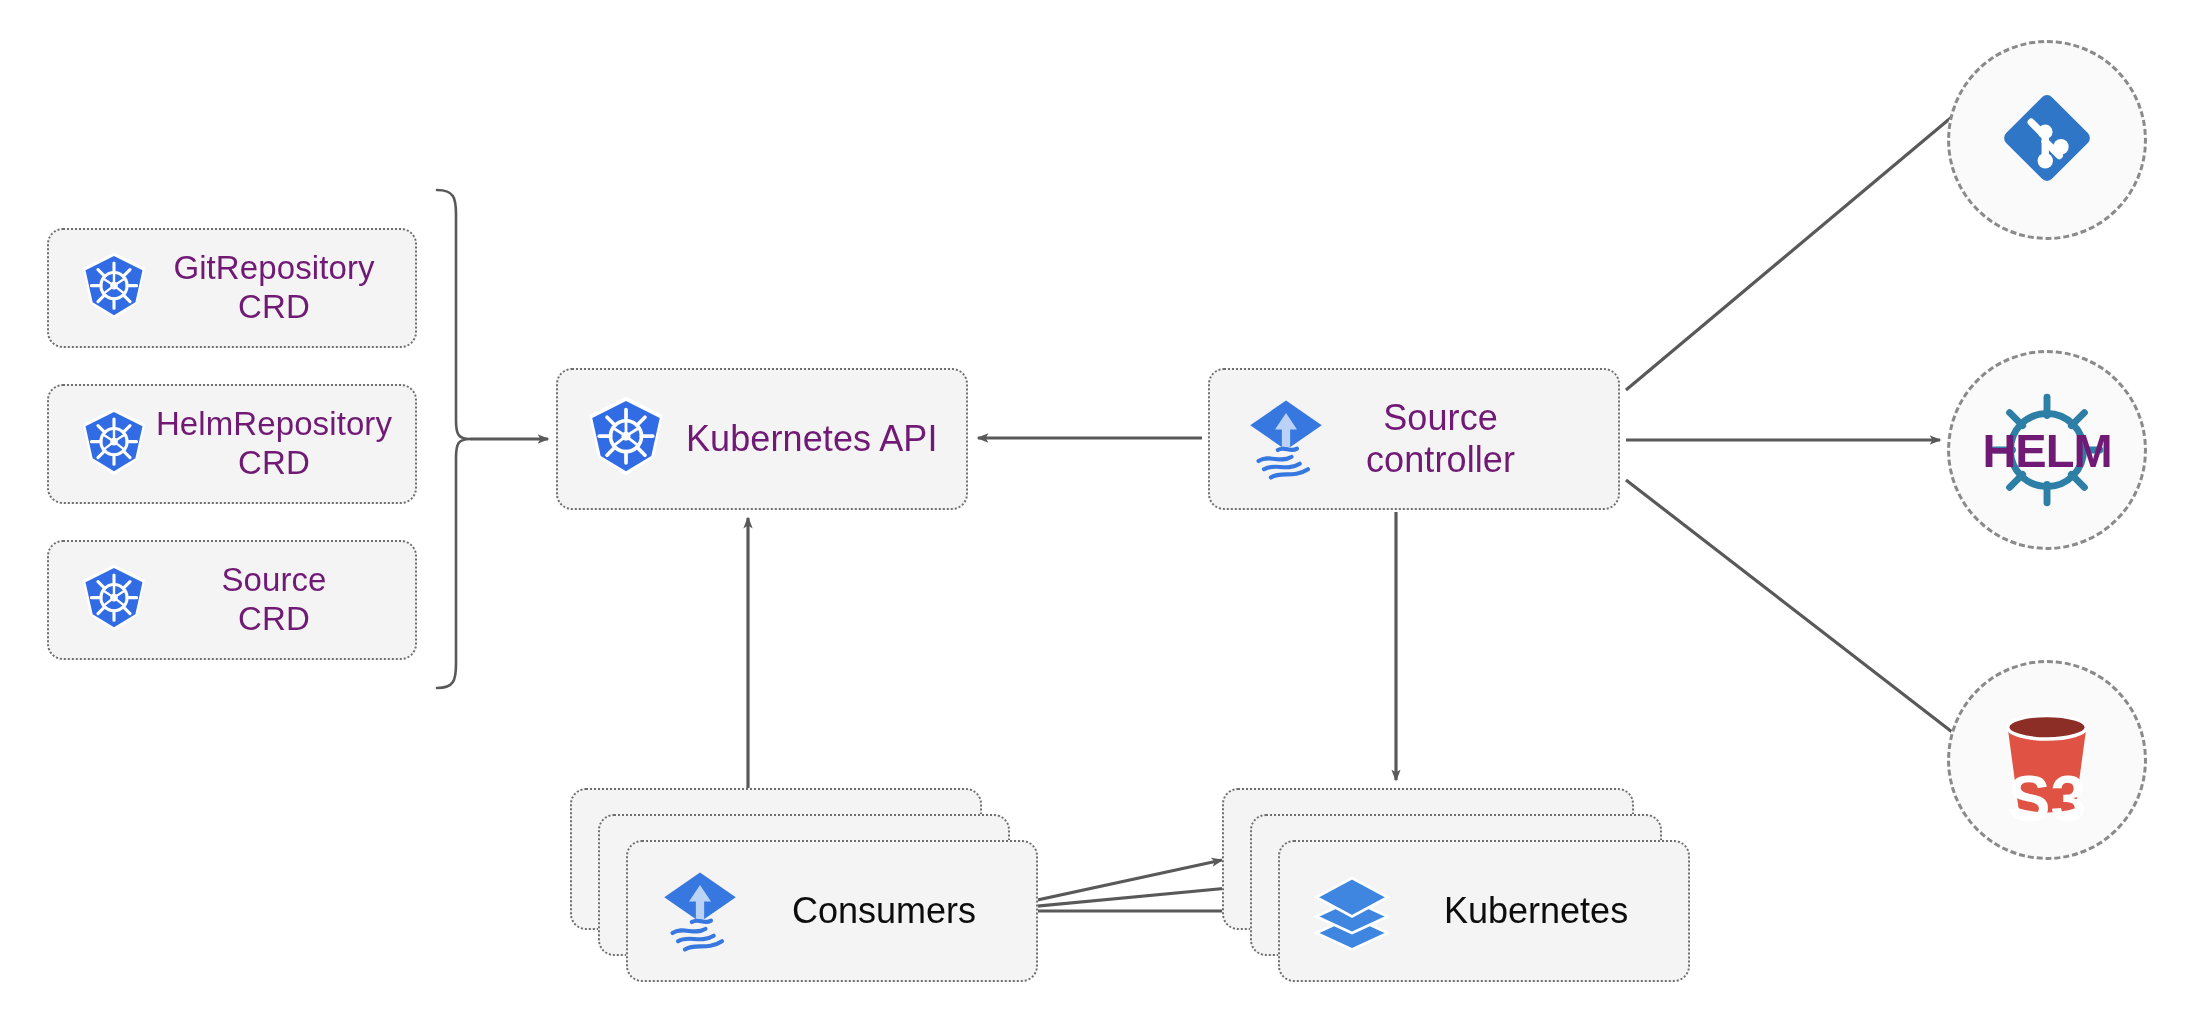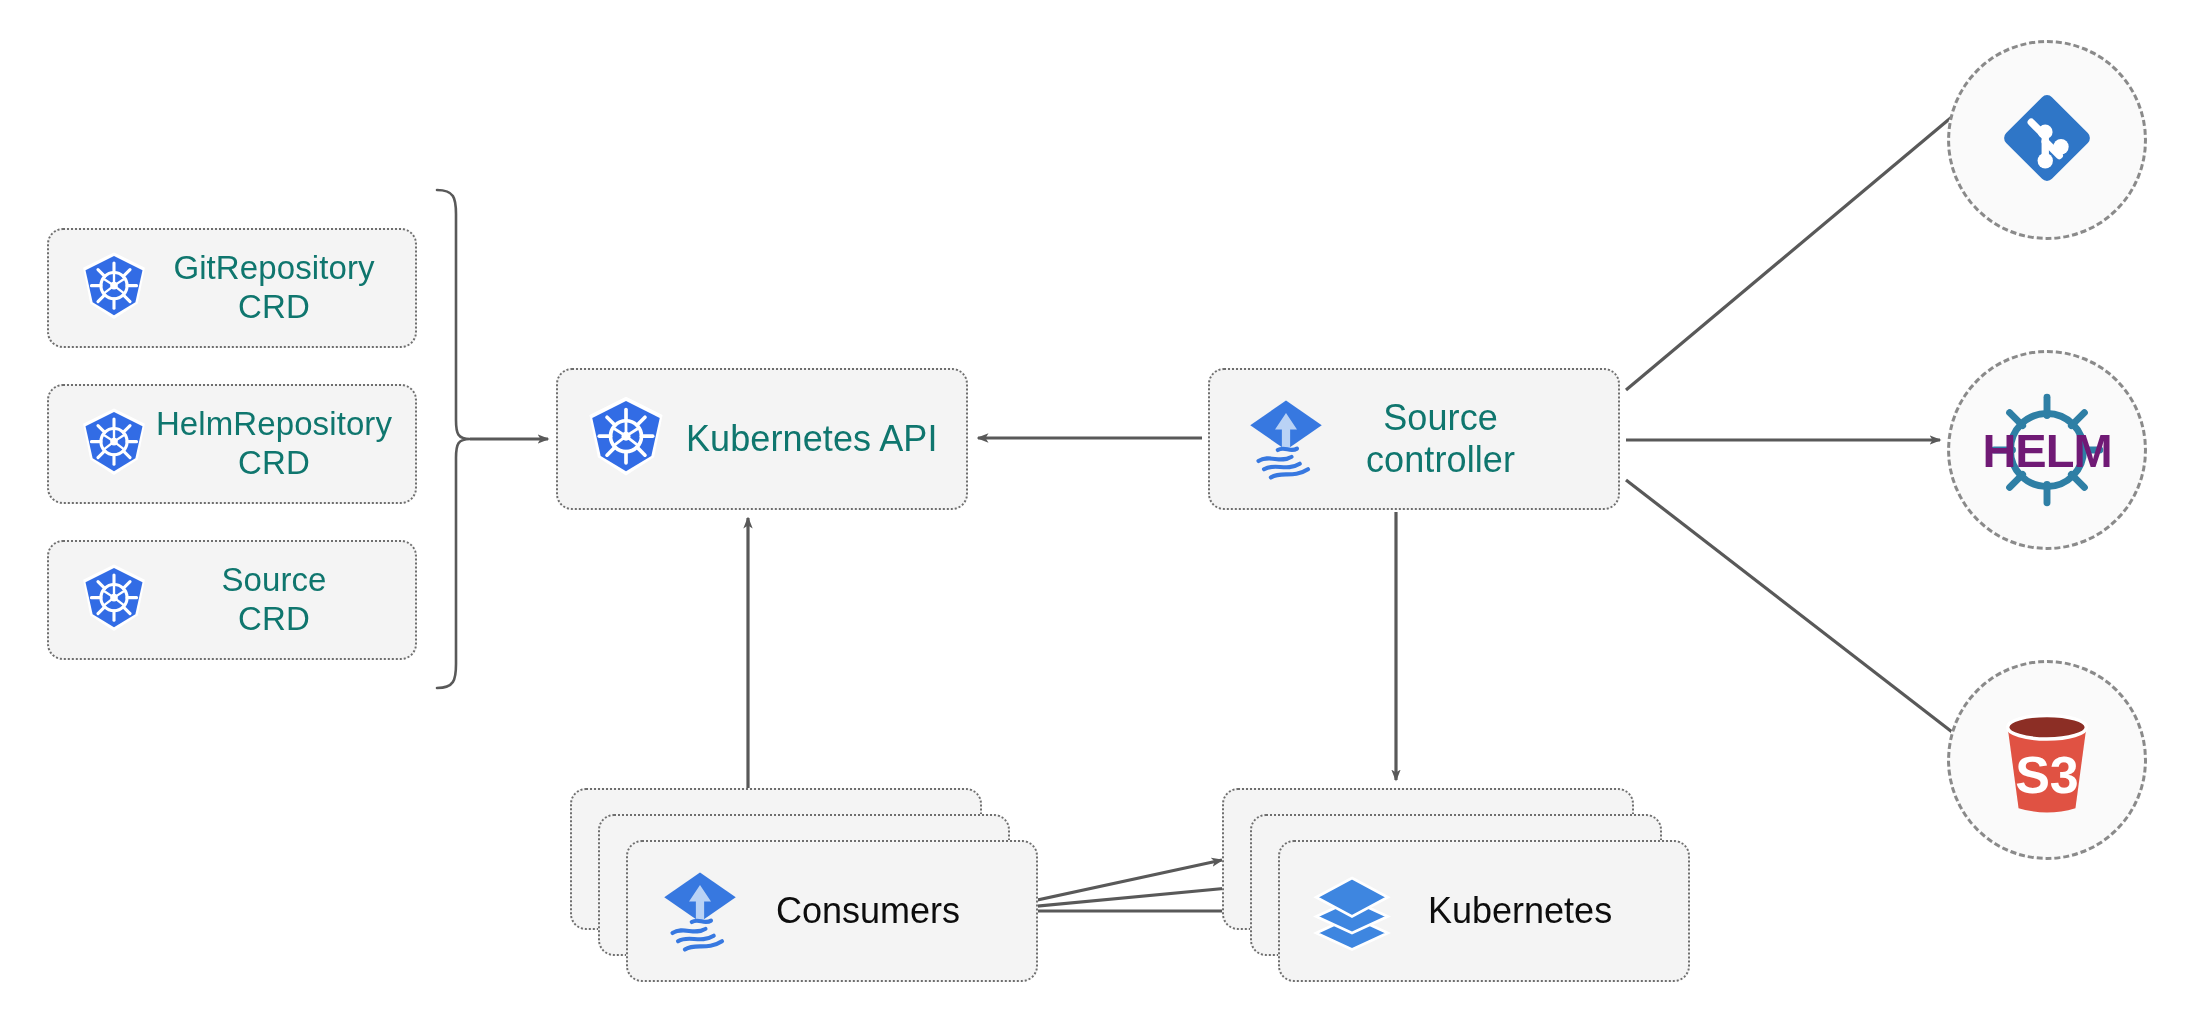--- a/index.html
+++ b/index.html
@@ -33,21 +33,21 @@
     align-items:center;
     justify-content:flex-start;
   }
   .node .ico{
     flex:0 0 auto;
     display:flex;
     align-items:center;
     justify-content:center;
   }
   .node .lbl{
-    color:#0f766e;
+    color:#701a75;
     font-size:34px;
     line-height:1.18;
     letter-spacing:.1px;
     white-space:pre-line;
   }
 
   
   .crd{
     left:47px;
     width:370px;
@@ -96,21 +96,21 @@
     width:412px;height:142px;
   }
   .stack .layer.l0{left:0;top:0;}
   .stack .layer.l1{left:28px;top:26px;}
   .stack .layer.l2{
     left:56px;top:52px;
     display:flex;align-items:center;
     padding-left:26px;
   }
   .stack .ico{flex:0 0 auto;width:92px;display:flex;align-items:center;justify-content:center;}
-  .stack .lbl{margin-left:30px;font-size:36px;color:#0d0d0d;}
+  .stack .lbl{margin-left:46px;font-size:36px;color:#0d0d0d;}
 
   #node-consumers{left:570px;top:788px;}
   #node-artifacts{left:1222px;top:788px;}
 
   
   .circle-node{
     position:absolute;
     width:200px;height:200px;
     box-sizing:border-box;
     border:3px dashed #8a8a8a;
@@ -124,25 +124,25 @@
   .helm-word{
     position:absolute;
     font-size:47px;
     font-weight:bold;
     color:#701a75;
     letter-spacing:-1px;
     font-family:"Liberation Sans","DejaVu Sans",sans-serif;
   }
   .s3-word{
     position:absolute;
-    font-size:52px;
+    font-size:64px;
     font-weight:bold;
     color:#ffffff;
     letter-spacing:0px;
-    top:60px;
+    top:77px;
   }
   .s3-wrap{position:relative;width:150px;height:150px;display:flex;align-items:center;justify-content:center;}
 </style>
 </head>
 <body>
 
 <div id="stage">
 
   <svg id="edges" viewBox="0 0 2196 1030" xmlns="http://www.w3.org/2000/svg">
     <defs>

